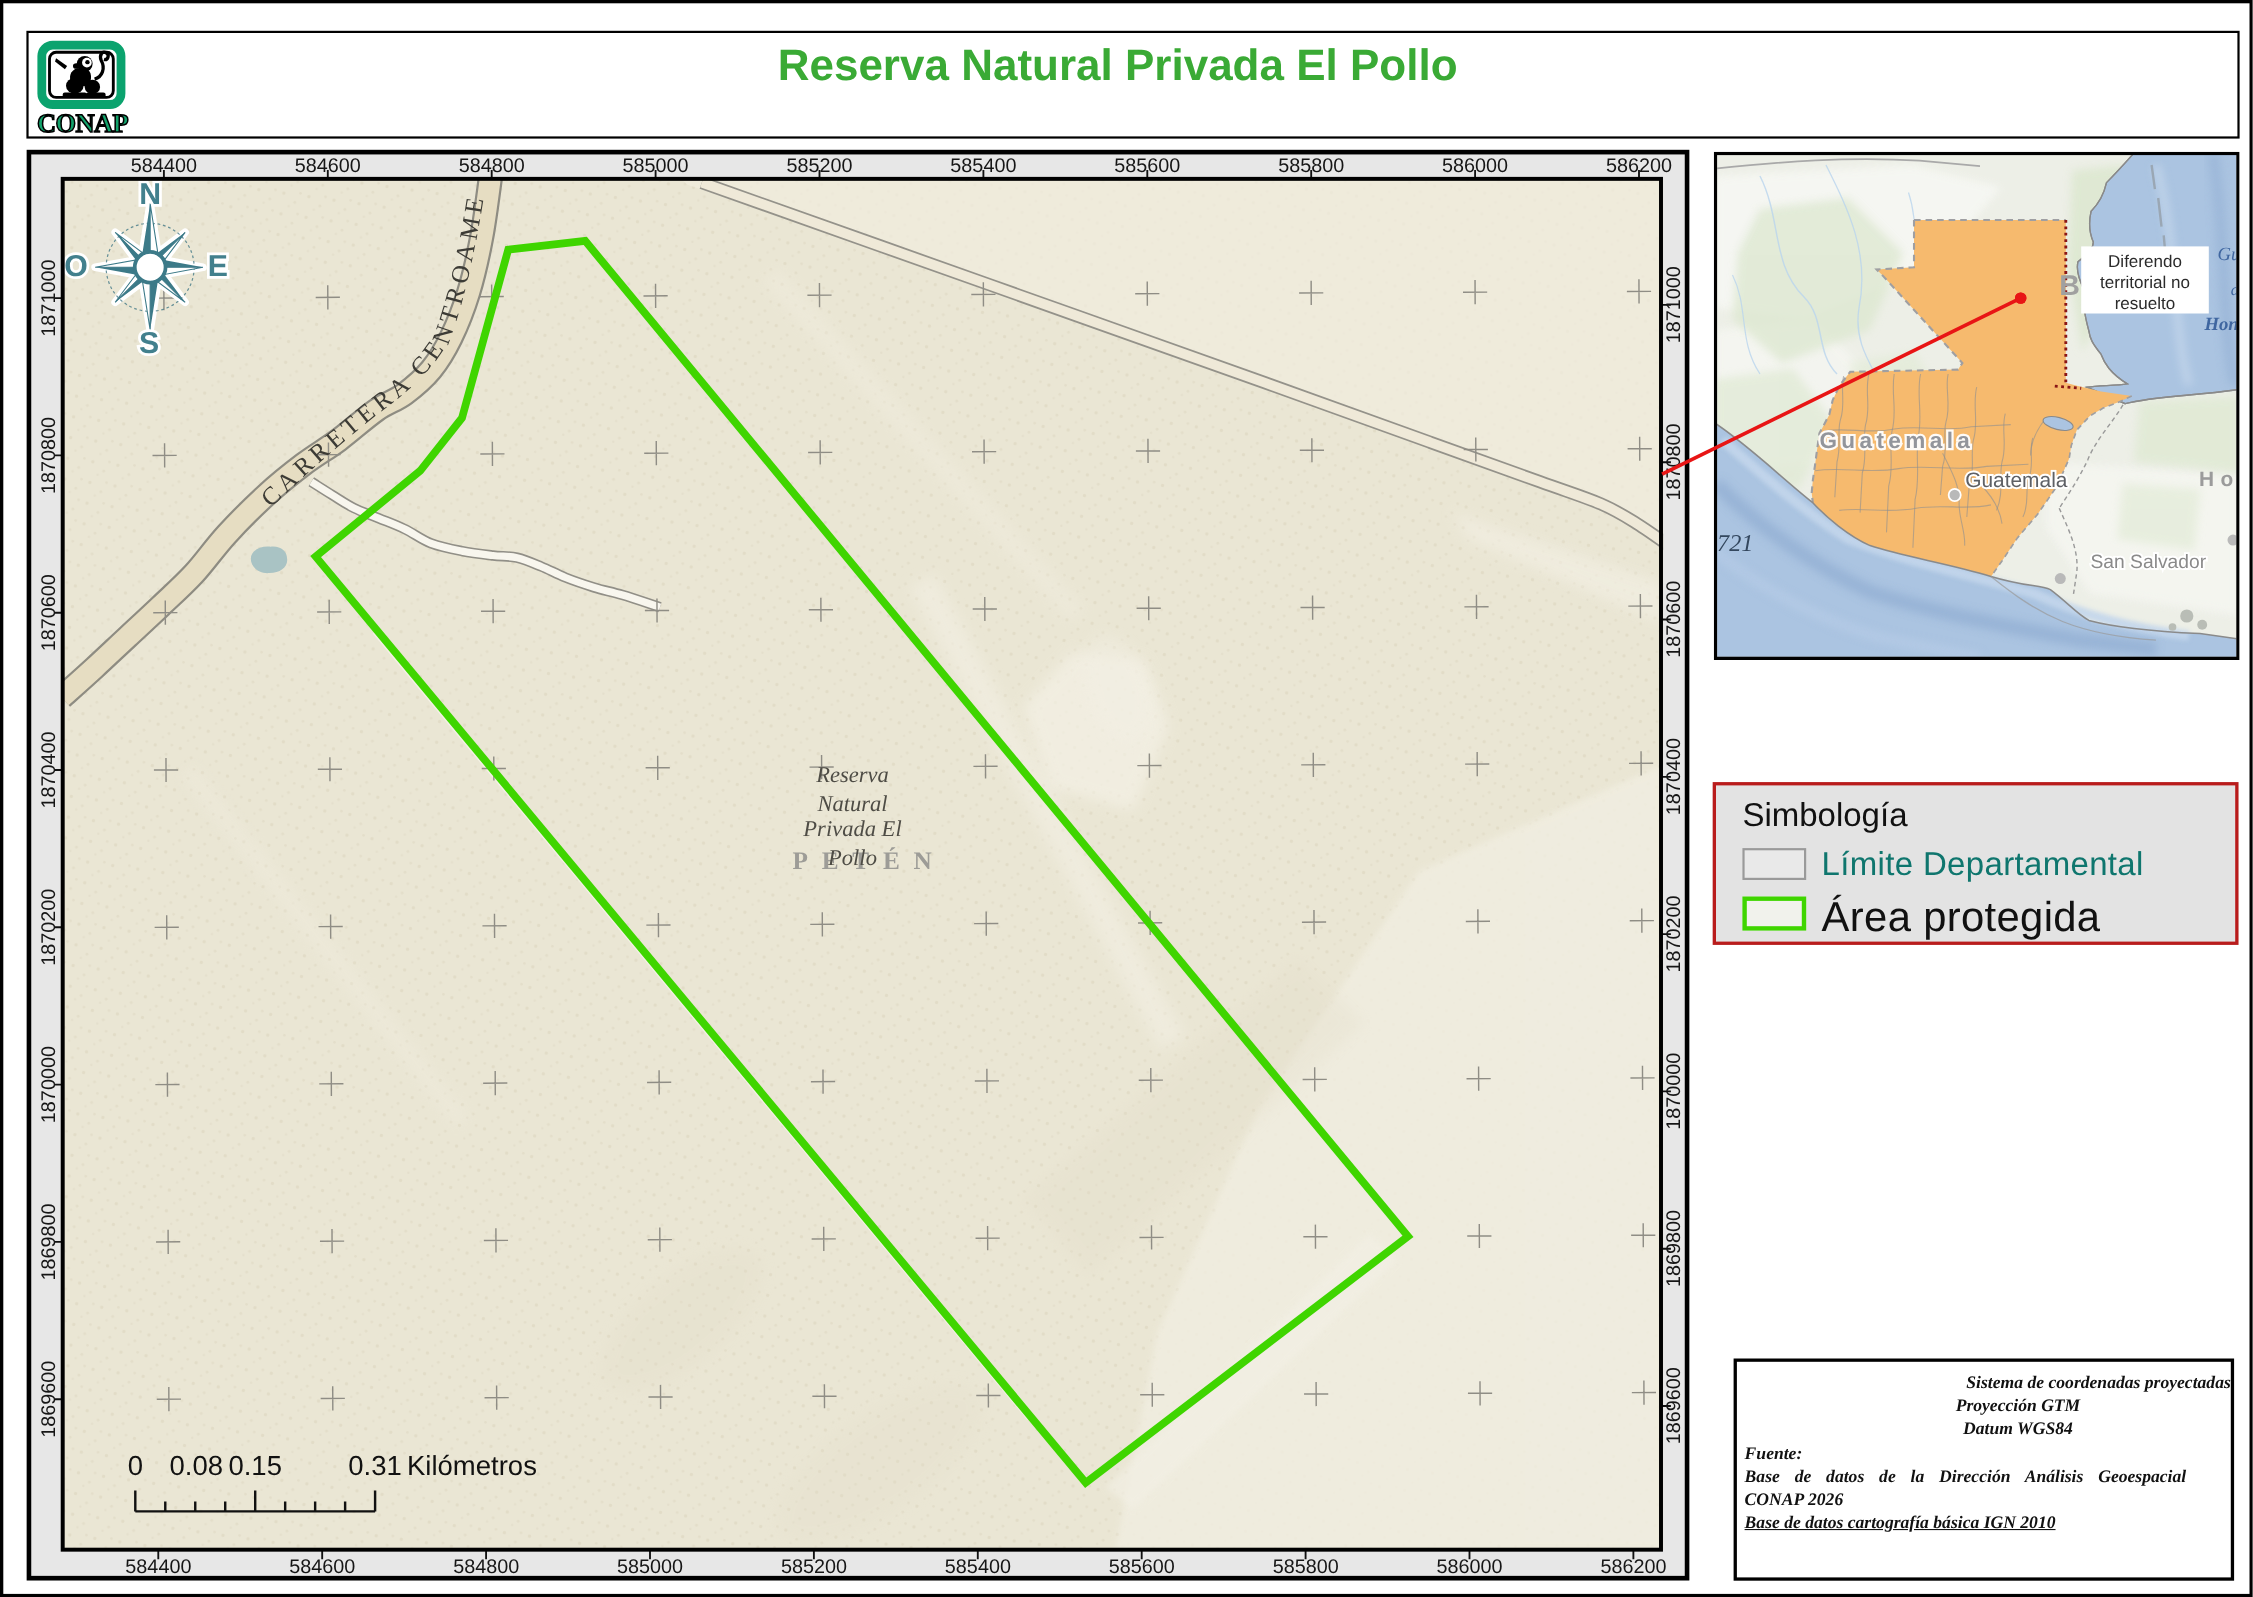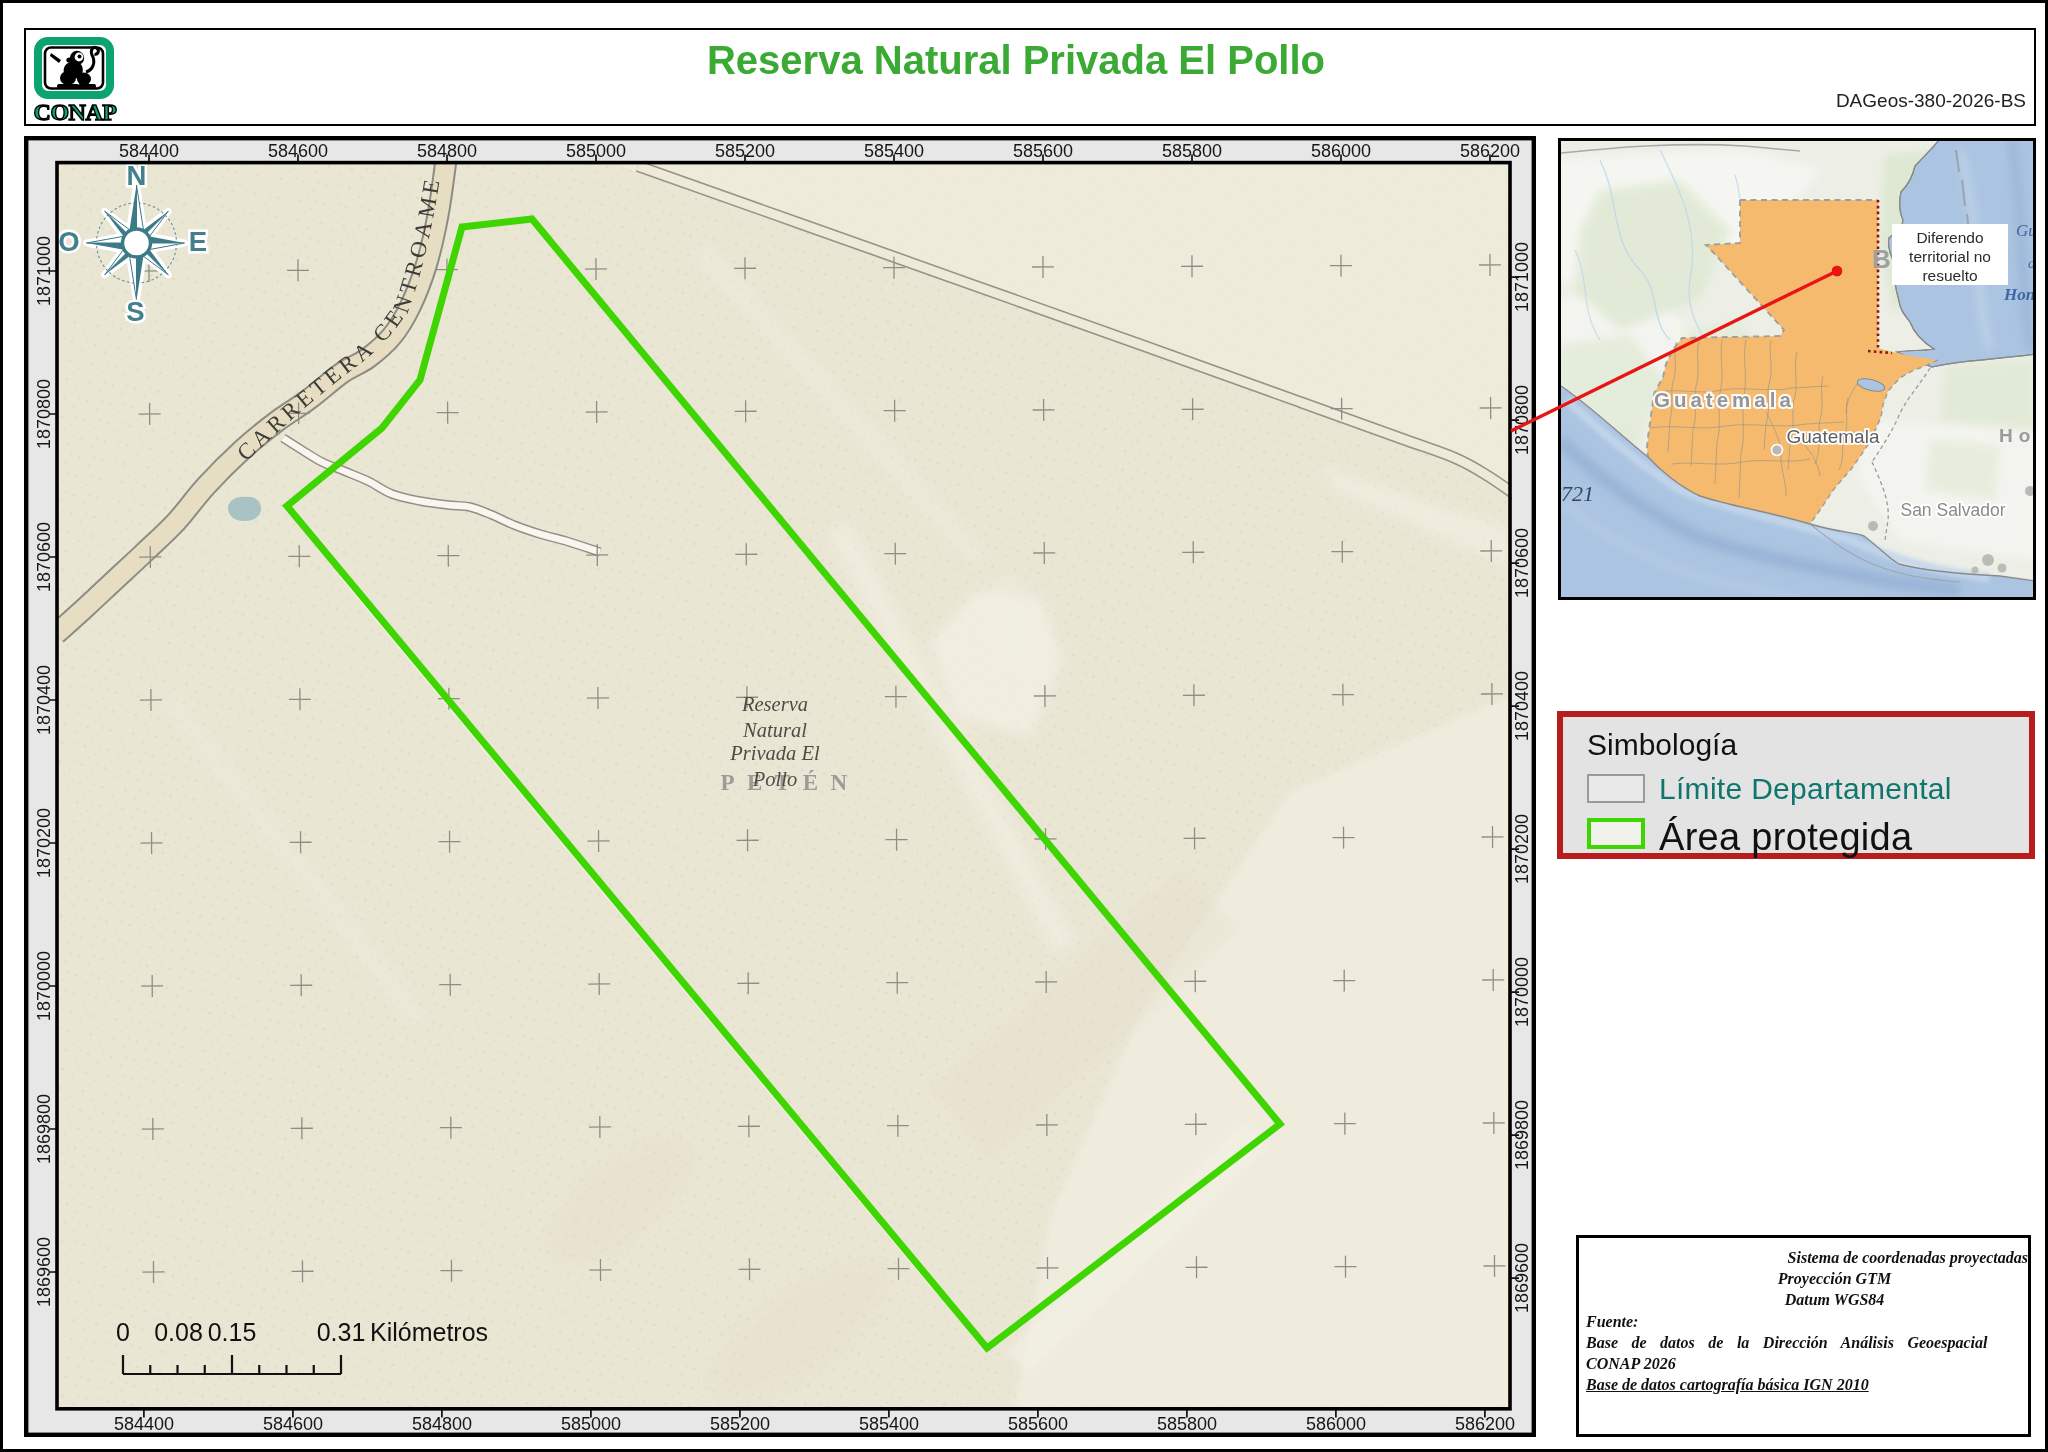--- a/index.html
+++ b/index.html
@@ -21,21 +21,20 @@
 <path d="M40,28 C34,30 32,36 35,42 L50,45 C54,38 54,31 48,28 Z"></path>
 <ellipse cx="38" cy="44" rx="8" ry="7"></ellipse>
 <ellipse cx="54" cy="45" rx="7" ry="6.5"></ellipse>
 <rect x="27" y="50" width="22" height="4.5" rx="2"></rect>
 <rect x="48" y="50" width="18" height="4.5" rx="2"></rect>
 <path d="M56,38 C63,36 66,28 62,21 C60,16 63,12 66.5,14 C70,16 68,21 64.5,20" fill="none" stroke="#000000" stroke-width="3"></path>
 </g>
 <text x="45" y="86" font-family="Liberation Serif, serif" font-size="24" font-weight="bold" fill="#12a26b" stroke="#000000" stroke-width="1.4" text-anchor="middle" letter-spacing="-0.5">CONAP</text>
 </svg>
   <div class="abs" style="left:10px;top:38px;width:2012px;text-align:center;font-size:40px;font-weight:bold;color:#3aaa35;">Reserva Natural Privada El Pollo</div>
-  <div class="abs" style="left:24px;top:90px;width:2002px;text-align:right;font-size:19px;color:#222;">DAGeos-380-2026-BS</div>
   <svg id="m" style="position:absolute;left:24px;top:136px" width="1512" height="1301" viewBox="24 136 1512 1301">
 <defs>
 <pattern id="spk" width="23" height="19" patternUnits="userSpaceOnUse" patternTransform="rotate(8)">
           <circle cx="4" cy="5" r="1.5" fill="#d9d2ba"></circle>
           <circle cx="15" cy="12" r="1.3" fill="#dcd5bf"></circle>
           <circle cx="10" cy="16" r="1.1" fill="#ded8c4"></circle>
           <circle cx="19" cy="3" r="1.2" fill="#dcd5bf"></circle>
         </pattern>
 <filter id="bl6" x="-30%" y="-30%" width="160%" height="160%">
           <feGaussianBlur stdDeviation="6"></feGaussianBlur>
@@ -229,21 +228,21 @@
 <rect x="1892" y="224" width="116" height="61" fill="#ffffff"></rect>
 <g font-family="Liberation Sans, sans-serif" font-size="15.5" fill="#2b2b2b" text-anchor="middle">
 <text x="1950" y="243">Diferendo</text>
           <text x="1950" y="262">territorial no</text>
           <text x="1950" y="281">resuelto</text>
 </g>
 <circle cx="1837" cy="271" r="5.2" fill="#e81515"></circle>
 </g>
 <rect x="1559.5" y="139.5" width="475" height="459" fill="none" stroke="#000000" stroke-width="3"></rect>
 </svg>
-  <div class="abs" style="left:1557px;top:711px;width:478px;height:148px;background:#e3e3e3;border:6px solid #b91c1c;box-sizing:border-box;">
+  <div class="abs" style="left:1557px;top:711px;width:478px;height:148px;background:#e3e3e3;border:3px solid #b91c1c;box-sizing:border-box;">
     <div style="position:absolute;left:24px;top:11px;font-size:30px;color:#111;">Simbología</div>
     <div style="position:absolute;left:24px;top:57px;width:58px;height:29px;background:#e9e9e9;border:2.5px solid #9a9a9a;box-sizing:border-box;"></div>
     <div style="position:absolute;left:96px;top:55px;font-size:30px;color:#0f766e;letter-spacing:0.3px;">Límite Departamental</div>
     <div style="position:absolute;left:24px;top:101px;width:58px;height:31px;background:#f1f2ec;border:4.5px solid #3fd500;box-sizing:border-box;"></div>
     <div style="position:absolute;left:96px;top:99px;font-size:38px;color:#111;letter-spacing:0.3px;">Área protegida</div>
   </div>
   <div class="abs" style="left:1576px;top:1235px;width:455px;height:202px;border:3px solid #000;box-sizing:border-box;background:#fff;
        font-family:'Liberation Serif',serif;font-weight:bold;font-style:italic;font-size:16px;color:#111;line-height:21.2px;">
     <div style="margin-top:9px;margin-left:62px;text-align:right;">Sistema de coordenadas proyectadas</div>
     <div style="margin-left:62px;text-align:center;">Proyección GTM</div>

